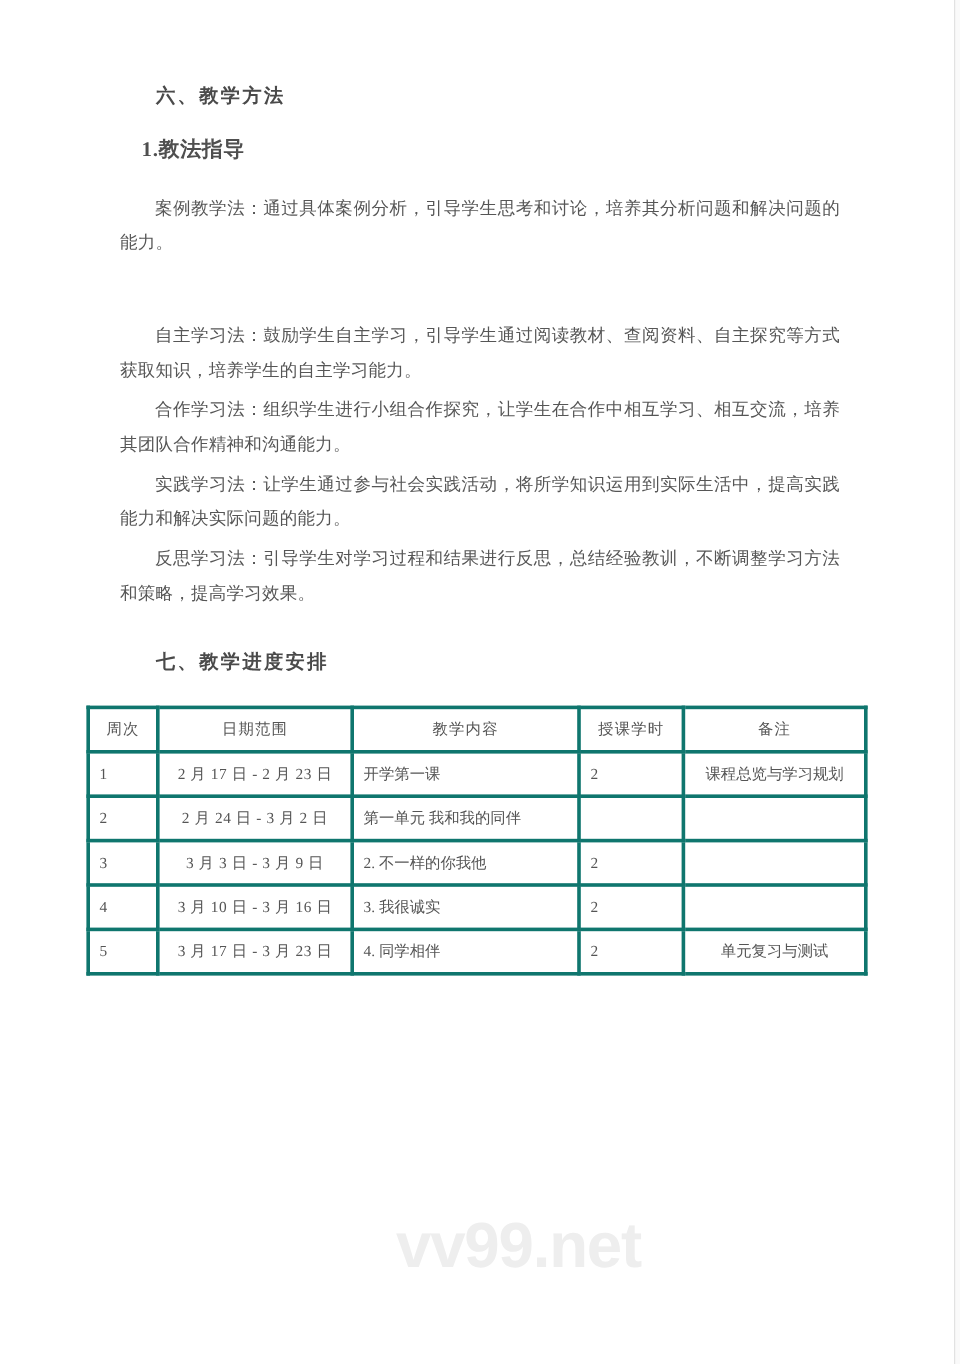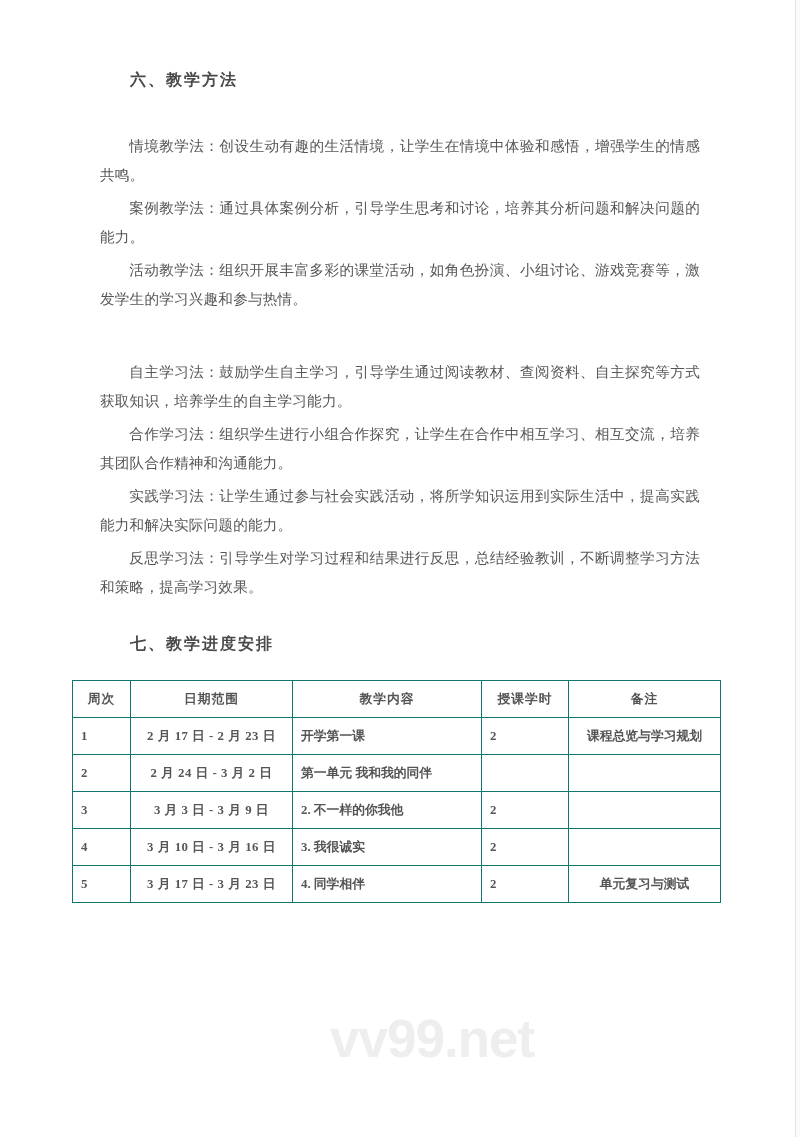--- a/index.html
+++ b/index.html
@@ -87,25 +87,25 @@
   }
   table.schedule {
     border-collapse: collapse;
     width: 648px;
     table-layout: fixed;
     font-size: 12.8px;
     color: #555555;
     font-family: "Liberation Serif", "DejaVu Serif", serif;
   }
   table.schedule td, table.schedule th {
-    border: 1px solid #0f766e;
+    border: 3px solid #0f766e;
     height: 37px;
     padding: 0 8px;
     box-sizing: border-box;
-    font-weight: bold;
+    font-weight: normal;
     vertical-align: middle;
     background: transparent;
   }
   table.schedule th {
     text-align: center;
     letter-spacing: 1px;
   }
   td.c-week   { width: 58px;  text-align: left; }
   td.c-date   { width: 162px; text-align: center; letter-spacing: 0.5px; }
   td.c-content{ width: 189px; text-align: left; }
@@ -138,27 +138,26 @@
 
   <div class="page-edge2"></div>
   <div class="page-edge"></div>
 
   <div class="content">
 
     <div style="height:70px;"></div>
     <h2 class="h-section">六、教学方法</h2>
 
     <div style="height:21px;"></div>
+    <h3 class="h-sub">1.教法指导</h3>
 
     <div style="height:20px;"></div>
-    <p class="para">情境教学法：创设生动有趣的生活情境，让学生在情境中体验和感悟，增强学生的情感共鸣。</p>
     <div style="height:4px;"></div>
     <p class="para">案例教学法：通过具体案例分析，引导学生思考和讨论，培养其分析问题和解决问题的能力。</p>
     <div style="height:4px;"></div>
-    <p class="para">活动教学法：组织开展丰富多彩的课堂活动，如角色扮演、小组讨论、游戏竞赛等，激发学生的学习兴趣和参与热情。</p>
     <div style="height:4px;"></div>
 
     <div style="height:20px;"></div>
 
     <div style="height:20px;"></div>
     <p class="para">自主学习法：鼓励学生自主学习，引导学生通过阅读教材、查阅资料、自主探究等方式获取知识，培养学生的自主学习能力。</p>
     <div style="height:4px;"></div>
     <p class="para">合作学习法：组织学生进行小组合作探究，让学生在合作中相互学习、相互交流，培养其团队合作精神和沟通能力。</p>
     <div style="height:4px;"></div>
     <p class="para">实践学习法：让学生通过参与社会实践活动，将所学知识运用到实际生活中，提高实践能力和解决实际问题的能力。</p>

